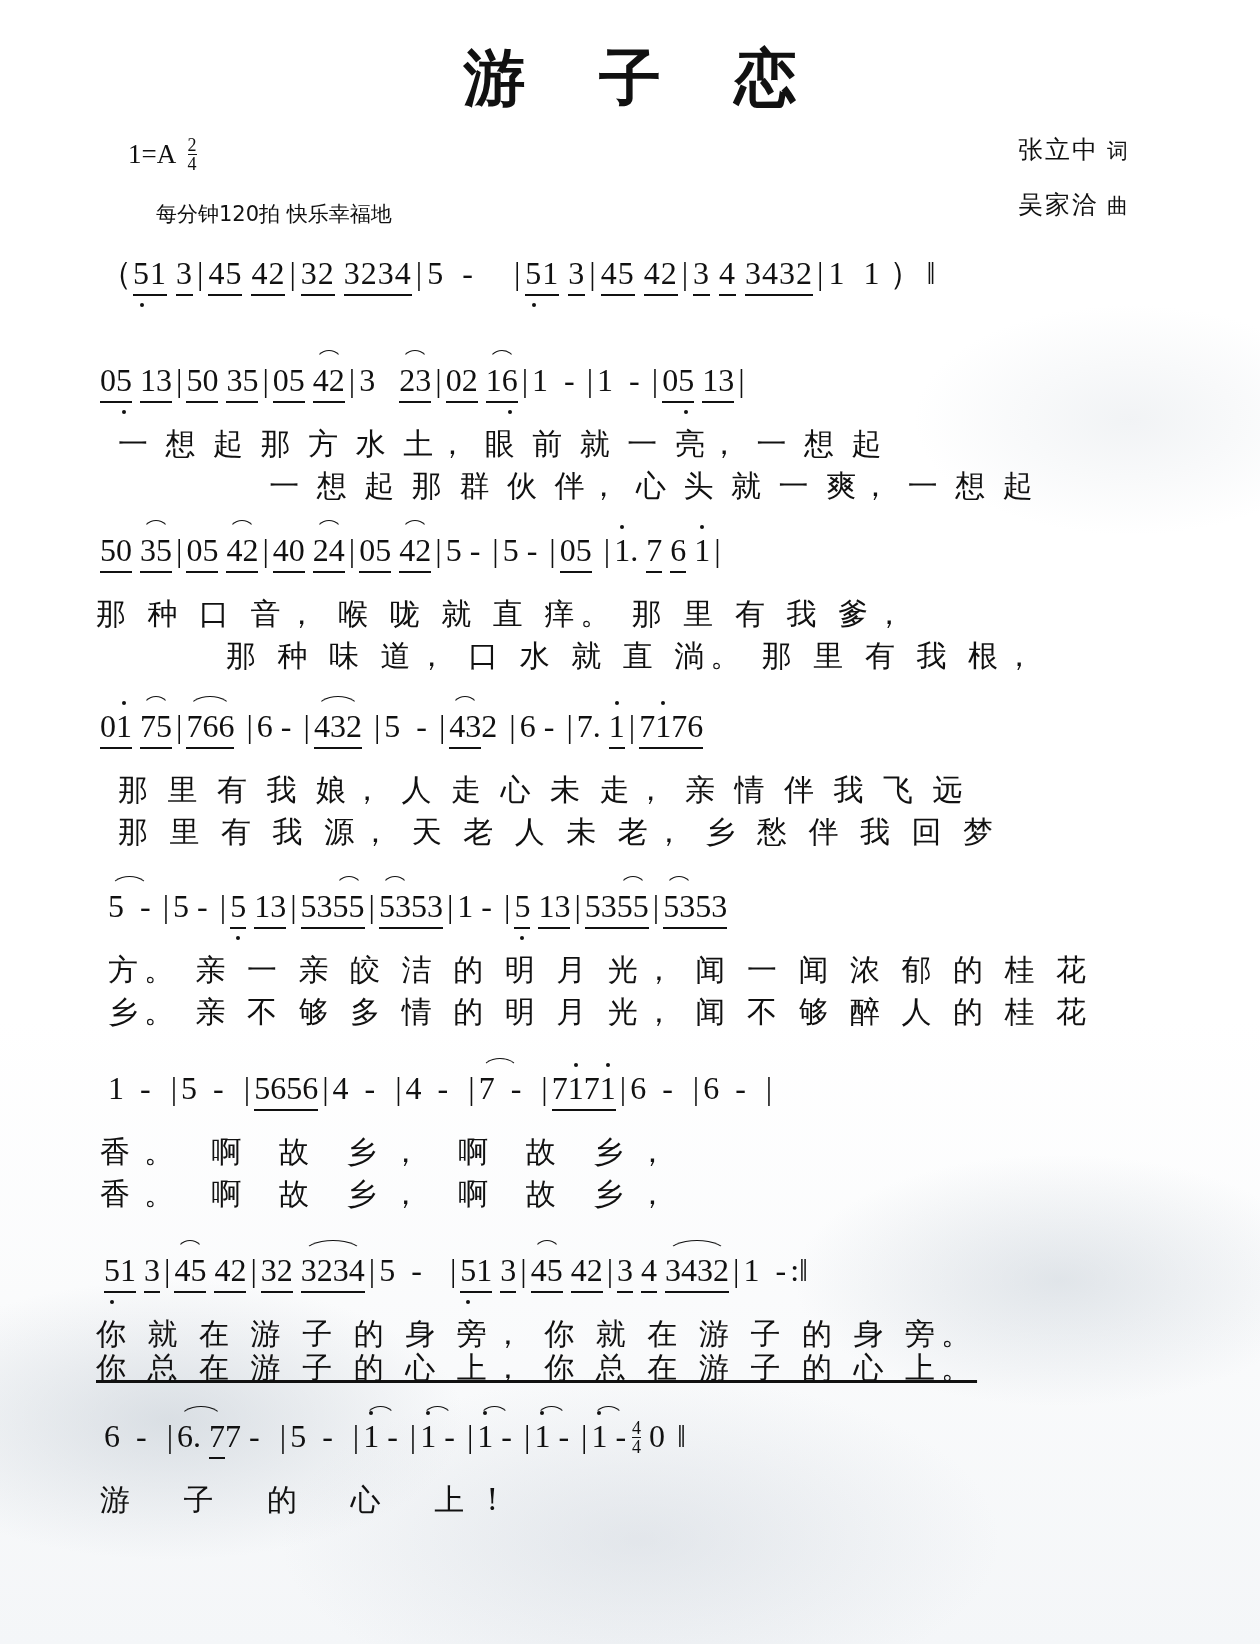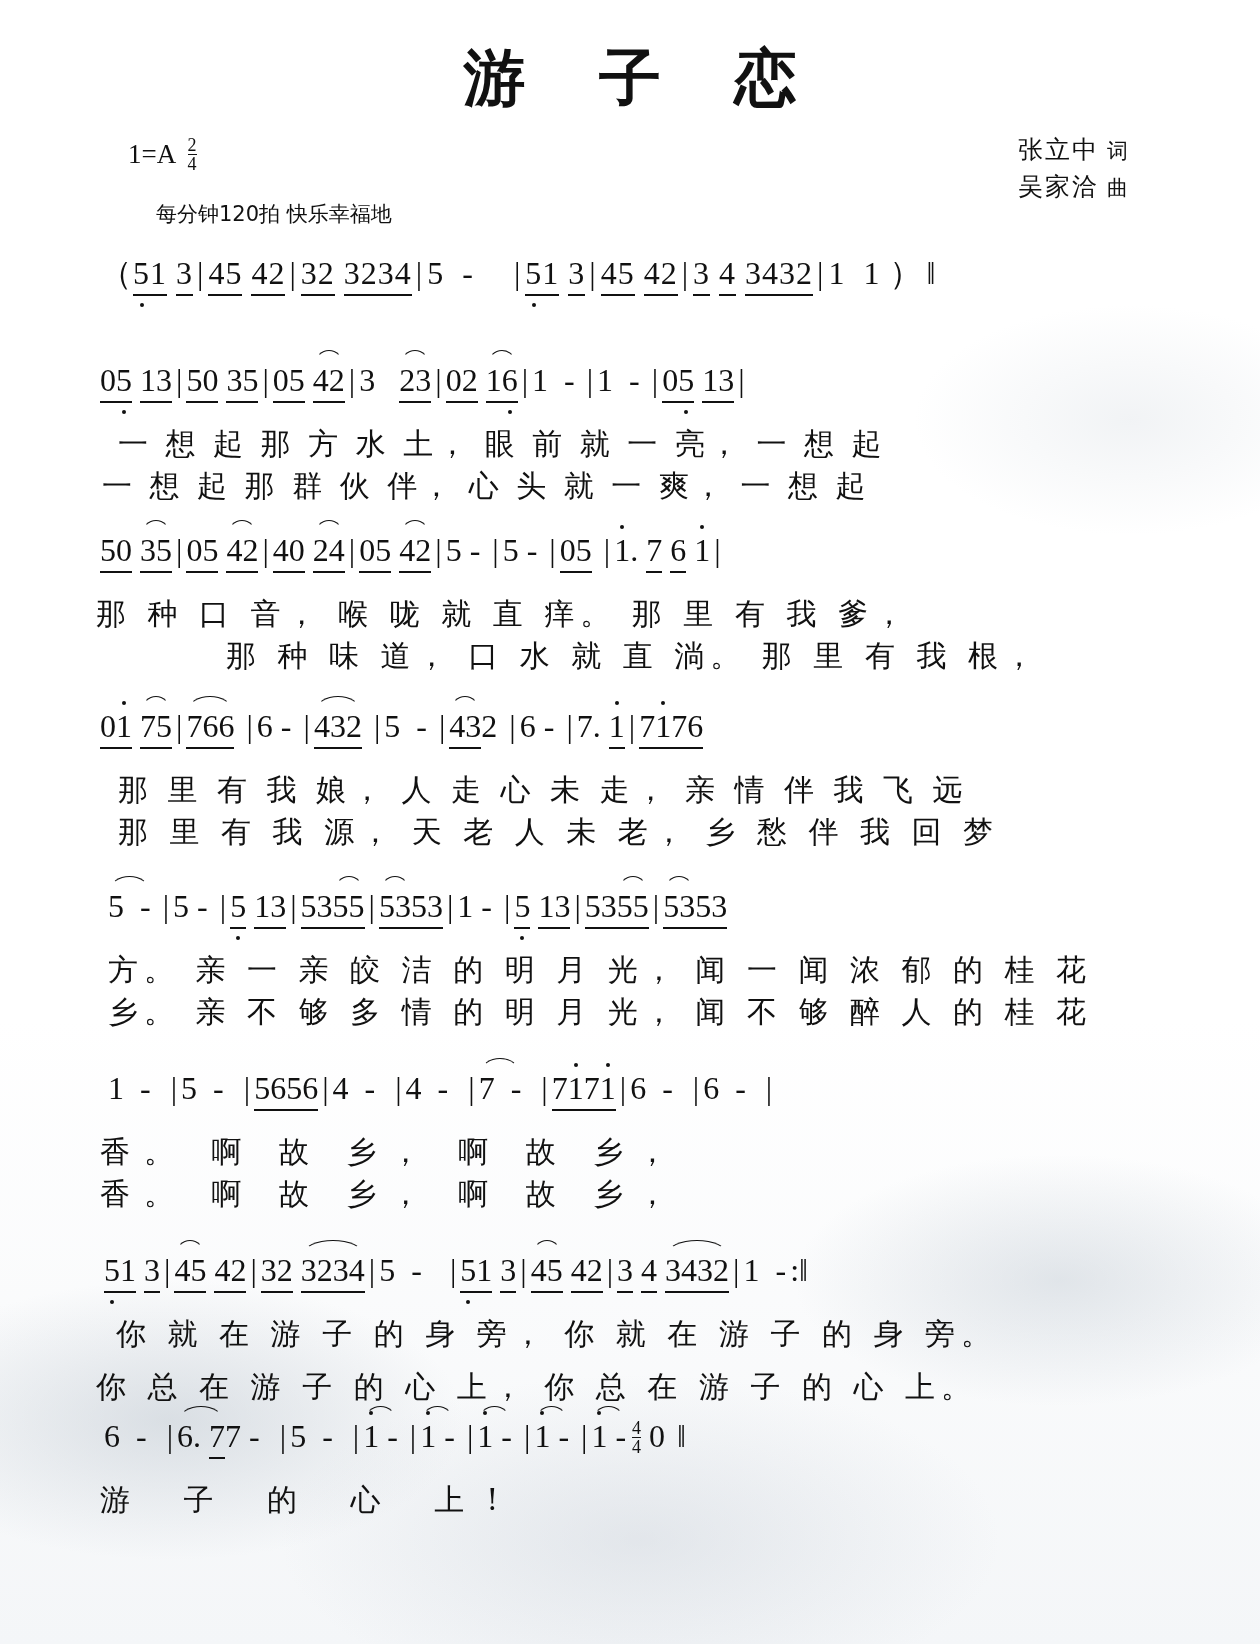--- a/index.html
+++ b/index.html
@@ -73,21 +73,21 @@
   .credit {
     position: absolute;
     right: 130px;
     font-size: 25px;
     letter-spacing: 2px;
     font-family: "DejaVu Serif", "Liberation Serif", serif;
     white-space: nowrap;
     margin-left: 19px;
   }
   .credit.lyr { top: 133px; }
-  .credit.com { top: 170px; font-family: Liberation Mono, monospace; }
+  .credit.com { top: 188px; font-family: Liberation Mono, monospace; }
   .credit .role { font-size: 21px; margin-left: 8px; }
 
   
   .system { position: absolute; left: 0; width: 100%; }
   .notes {
     position: absolute;
     left: 100px;
     right: 90px;
     font-size: 32px;
     font-family: "Liberation Serif", serif;
@@ -190,21 +190,21 @@
     </div>
   </div>
 
   <div class="system" style="top:362px;">
     <div class="notes">
       <span class="g u1">0</span><span class="g u1 dotdn">5</span>&nbsp;<span class="g u1">1</span><span class="g u1">3</span><span class="bar">|</span><span class="g u1">5</span><span class="g u1">0</span>&nbsp;<span class="g u1">3</span><span class="g u1">5</span><span class="bar">|</span><span class="g u1">0</span><span class="g u1">5</span>&nbsp;<span class="slur"><span class="g u1">4</span><span class="g u1">2</span></span><span class="bar">|</span>3&nbsp;&nbsp;&nbsp;<span class="slur"><span class="g u1">2</span><span class="g u1">3</span></span><span class="bar">|</span><span class="g u1">0</span><span class="g u1">2</span>&nbsp;<span class="slur"><span class="g u1">1</span><span class="g u1 dotdn">6</span></span><span class="bar">|</span>1&nbsp;&nbsp;-&nbsp;<span class="bar">|</span>1&nbsp;&nbsp;-&nbsp;<span class="bar">|</span><span class="g u1">0</span><span class="g u1 dotdn">5</span>&nbsp;<span class="g u1">1</span><span class="g u1">3</span><span class="bar">|</span>
     </div>
     <div class="lyrics" style="top:62px; left:118px; letter-spacing:4px;">
       <span>一 想 起 那 方 水 土， 眼 前 就 一 亮， 一 想 起</span>
     </div>
-    <div class="lyrics" style="top:104px; left:102px; letter-spacing:4px;">
+    <div class="lyrics" style="top:104px; left:136px; letter-spacing:4px;text-align:center;">
       <span>一 想 起 那 群 伙 伴， 心 头 就 一 爽， 一 想 起</span>
     </div>
   </div>
 
   <div class="system" style="top:532px;">
     <div class="notes">
       <span class="g u1">5</span><span class="g u1">0</span>&nbsp;<span class="slur"><span class="g u1">3</span><span class="g u1">5</span></span><span class="bar">|</span><span class="g u1">0</span><span class="g u1">5</span>&nbsp;<span class="slur"><span class="g u1">4</span><span class="g u1">2</span></span><span class="bar">|</span><span class="g u1">4</span><span class="g u1">0</span>&nbsp;<span class="slur"><span class="g u1">2</span><span class="g u1">4</span></span><span class="bar">|</span><span class="g u1">0</span><span class="g u1">5</span>&nbsp;<span class="slur"><span class="g u1">4</span><span class="g u1">2</span></span><span class="bar">|</span>5&nbsp;-&nbsp;<span class="bar">|</span>5&nbsp;-&nbsp;<span class="bar">|</span><span class="g u1">0</span><span class="g u1">5</span>&nbsp;<span class="bar">|</span><span class="g dotup">1</span>.&nbsp;<span class="g u1">7</span>&nbsp;<span class="g u1">6</span>&nbsp;<span class="g dotup">1</span><span class="bar">|</span>
     </div>
     <div class="lyrics" style="top:62px; left:96px; letter-spacing:6px;">
       <span>那 种 口 音， 喉 咙 就 直 痒。 那 里 有 我 爹，</span>
@@ -247,24 +247,24 @@
     </div>
     <div class="lyrics" style="top:104px; left:100px; letter-spacing:14px;">
       <span>香。 啊 故 乡， 啊 故 乡，</span>
     </div>
   </div>
 
   <div class="system" style="top:1252px;">
     <div class="notes" style="left:104px;">
       <span class="g u1 dotdn">5</span><span class="g u1">1</span>&nbsp;<span class="g u1">3</span><span class="bar">|</span><span class="slur"><span class="g u1">4</span><span class="g u1">5</span></span>&nbsp;<span class="g u1">4</span><span class="g u1">2</span><span class="bar">|</span><span class="g u1">3</span><span class="g u1">2</span>&nbsp;<span class="slur"><span class="g u1">3</span><span class="g u1">2</span><span class="g u1">3</span><span class="g u1">4</span></span><span class="bar">|</span>5&nbsp;&nbsp;-&nbsp;&nbsp;&nbsp;<span class="bar">|</span><span class="g u1 dotdn">5</span><span class="g u1">1</span>&nbsp;<span class="g u1">3</span><span class="bar">|</span><span class="slur"><span class="g u1">4</span><span class="g u1">5</span></span>&nbsp;<span class="g u1">4</span><span class="g u1">2</span><span class="bar">|</span><span class="g u1">3</span>&nbsp;<span class="g u1">4</span>&nbsp;<span class="slur"><span class="g u1">3</span><span class="g u1">4</span><span class="g u1">3</span><span class="g u1">2</span></span><span class="bar">|</span>1&nbsp;&nbsp;-<span class="bar">:‖</span>
     </div>
-    <div class="lyrics" style="top:62px; left:96px; letter-spacing:6px;margin-left:20px;">
+    <div class="lyrics" style="top:62px; left:96px; letter-spacing:6px;">
       <span>你 就 在 游 子 的 身 旁， 你 就 在 游 子 的 身 旁。</span>
     </div>
-    <div class="lyrics" style="top:115px; left:96px; letter-spacing:6px;">
+    <div class="lyrics" style="top:96px; left:96px; letter-spacing:6px;text-decoration:underline;">
       <span>你 总 在 游 子 的 心 上， 你 总 在 游 子 的 心 上。</span>
     </div>
   </div>
 
   <div class="system" style="top:1418px;">
     <div class="notes" style="left:104px;">
       6&nbsp;&nbsp;-&nbsp;&nbsp;<span class="bar">|</span><span class="slur">6.&nbsp;<span class="g u1">7</span></span><span class="g">7</span>&nbsp;-&nbsp;&nbsp;<span class="bar">|</span>5&nbsp;&nbsp;-&nbsp;&nbsp;<span class="bar">|</span><span class="slur"><span class="g dotup">1</span>&nbsp;-</span>&nbsp;<span class="bar">|</span><span class="slur"><span class="g dotup">1</span>&nbsp;-</span>&nbsp;<span class="bar">|</span><span class="slur"><span class="g dotup">1</span>&nbsp;-</span>&nbsp;<span class="bar">|</span><span class="slur"><span class="g dotup">1</span>&nbsp;-</span>&nbsp;<span class="bar">|</span><span class="slur"><span class="g dotup">1</span>&nbsp;-</span><span class="meter"><span class="num">4</span><span class="den">4</span></span>&nbsp;0&nbsp;<span class="bar">‖</span>
     </div>
     <div class="lyrics" style="top:62px; left:100px; letter-spacing:22px;">
       <span>游 子 的 心 上!</span>

